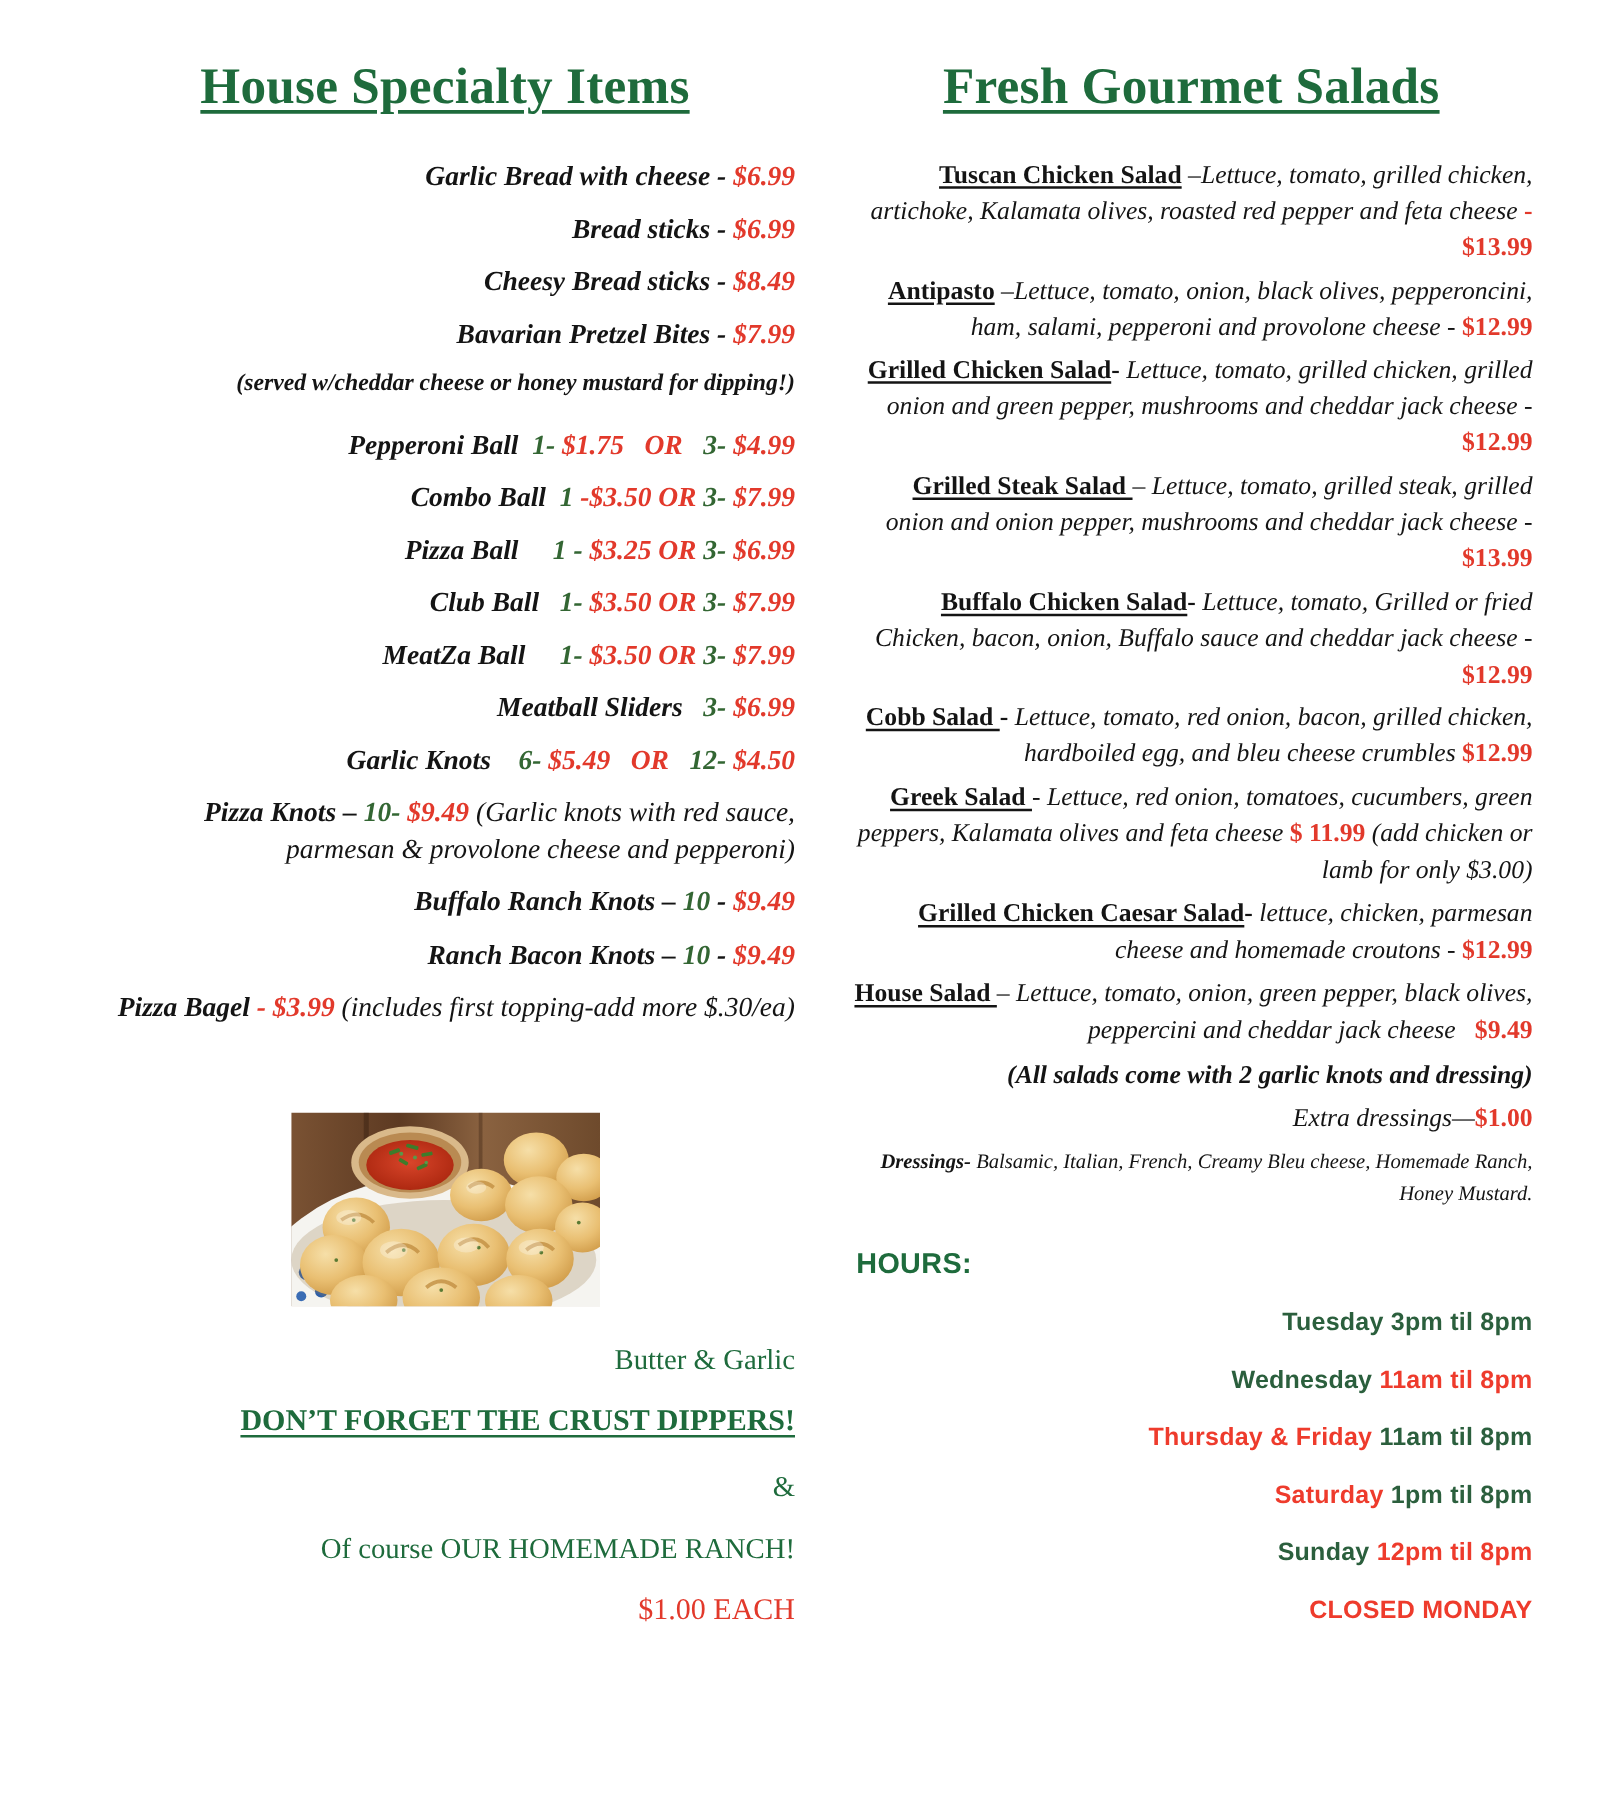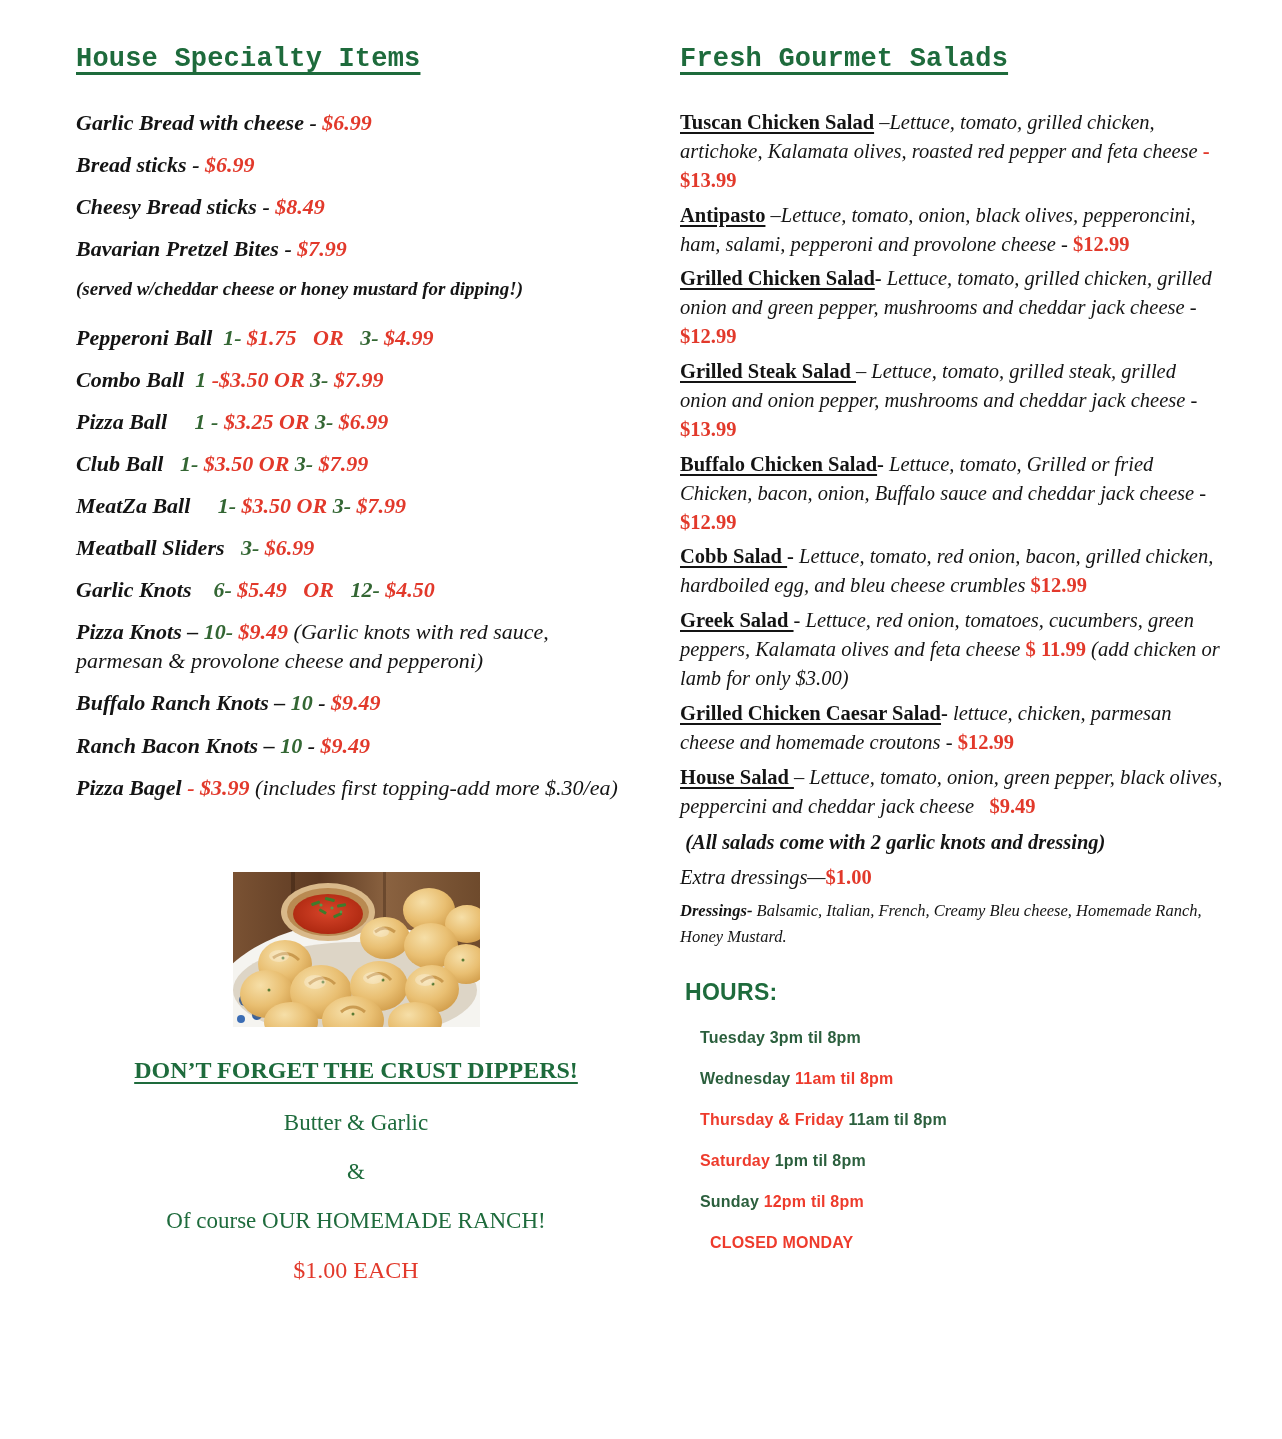--- a/index.html
+++ b/index.html
@@ -13,26 +13,27 @@
   html,body{margin:0;padding:0;}
   body{
     width:1282px;height:1439px;background:#ffffff;overflow:hidden;
     font-family:"Liberation Serif", serif;color:var(--text_black);
     -webkit-font-smoothing:antialiased;
   }
   .page{box-sizing:border-box;display:flex;gap:44px;padding:44px 36px 0 76px;}
   .col-left{width:560px;flex:none;}
   .col-right{width:546px;flex:none;}
   .title{
-    font-family:Liberation Mono, monospace;font-size:27px;font-weight:700;
+    font-family:Liberation Serif, serif;font-size:41px;font-weight:700;
     color:var(--heading_green);letter-spacing:0.2px;
     text-decoration:underline;text-decoration-thickness:3px;text-underline-offset:6px;
     margin:0 0 34px 0;
-  }
-  .line{white-space:pre-wrap;}
+    text-align:center;
+  }
+  .line{white-space:pre-wrap;text-align:right;}
   .item{font-size:22px;line-height:1.32;margin-bottom:13px;}
   .item-note{font-size:19px;margin-bottom:22px;}
   .salad{font-size:20.5px;line-height:1.41;margin-bottom:6px;}
   .salad-note{margin-top:8px;}
   .fine{font-size:16.5px;line-height:1.55;margin-top:6px;margin-bottom:0;}
   
   .seg-k{font-weight:700;font-style:italic;color:var(--text_black);}
   .seg-g{font-weight:700;font-style:italic;color:var(--item_green);}
   .seg-r{font-weight:700;font-style:italic;color:var(--price_red);}
   .seg-i{font-style:italic;color:var(--text_black);}
@@ -42,21 +43,21 @@
   .seg-d{font-style:italic;color:var(--text_black);}
   .seg-p{font-weight:700;color:var(--price_red);}
   .seg-bi{font-weight:700;font-style:italic;color:var(--text_black);}
   
   .seg-dg{color:var(--day_green);}
   .seg-dr{color:var(--day_red);}
   .hours-title{
     font-family:"Liberation Sans", sans-serif;font-weight:700;font-size:23px;
     color:var(--heading_green);margin:30px 0 0 5px;letter-spacing:0.3px;
   }
-  .hour{font-family:"Liberation Sans", sans-serif;font-weight:700;font-size:16px;margin-top:23px;letter-spacing:0.2px;margin-left:20px;}
+  .hour{font-family:"Liberation Sans", sans-serif;font-weight:700;font-size:20px;margin-top:23px;letter-spacing:0.2px;margin-left:20px;}
   .hour-closed{padding-left:10px;}
   .photo-wrap{margin:70px auto 0;width:247px;height:155px;}
   .crust{text-align:center;margin-top:30px;}
   .crust-heading{
     font-size:24px;font-weight:700;color:var(--heading_green);
     text-decoration:underline;text-decoration-thickness:2px;text-underline-offset:4px;
     margin-bottom:26px;
   }
   .crust-line{font-size:23px;color:var(--heading_green);margin-bottom:23px;}
   .crust-price{font-size:24px;color:var(--price_red);margin-bottom:0;font-family:Liberation Serif, serif;}
@@ -166,22 +167,22 @@
           <ellipse cx="46" cy="84" rx="10" ry="6"></ellipse>
           <ellipse cx="82" cy="110" rx="11" ry="7"></ellipse>
           <ellipse cx="140" cy="106" rx="10" ry="6"></ellipse>
           <ellipse cx="192" cy="108" rx="10" ry="6"></ellipse>
           <ellipse cx="148" cy="60" rx="8" ry="5"></ellipse>
         </g>
       </svg>
     </div>
 
     <div class="crust">
+      <div class="line crust-line">Butter &amp; Garlic</div>
       <div class="line crust-heading">DON’T FORGET THE CRUST DIPPERS!</div>
-      <div class="line crust-line">Butter &amp; Garlic</div>
       <div class="line crust-line">&amp;</div>
       <div class="line crust-line">Of course OUR HOMEMADE RANCH!</div>
       <div class="line crust-line crust-price">$1.00 EACH</div>
     </div>
   </div>
 
   <div class="col-right">
     <h1 class="title">Fresh Gourmet Salads</h1>
 
     <div>

